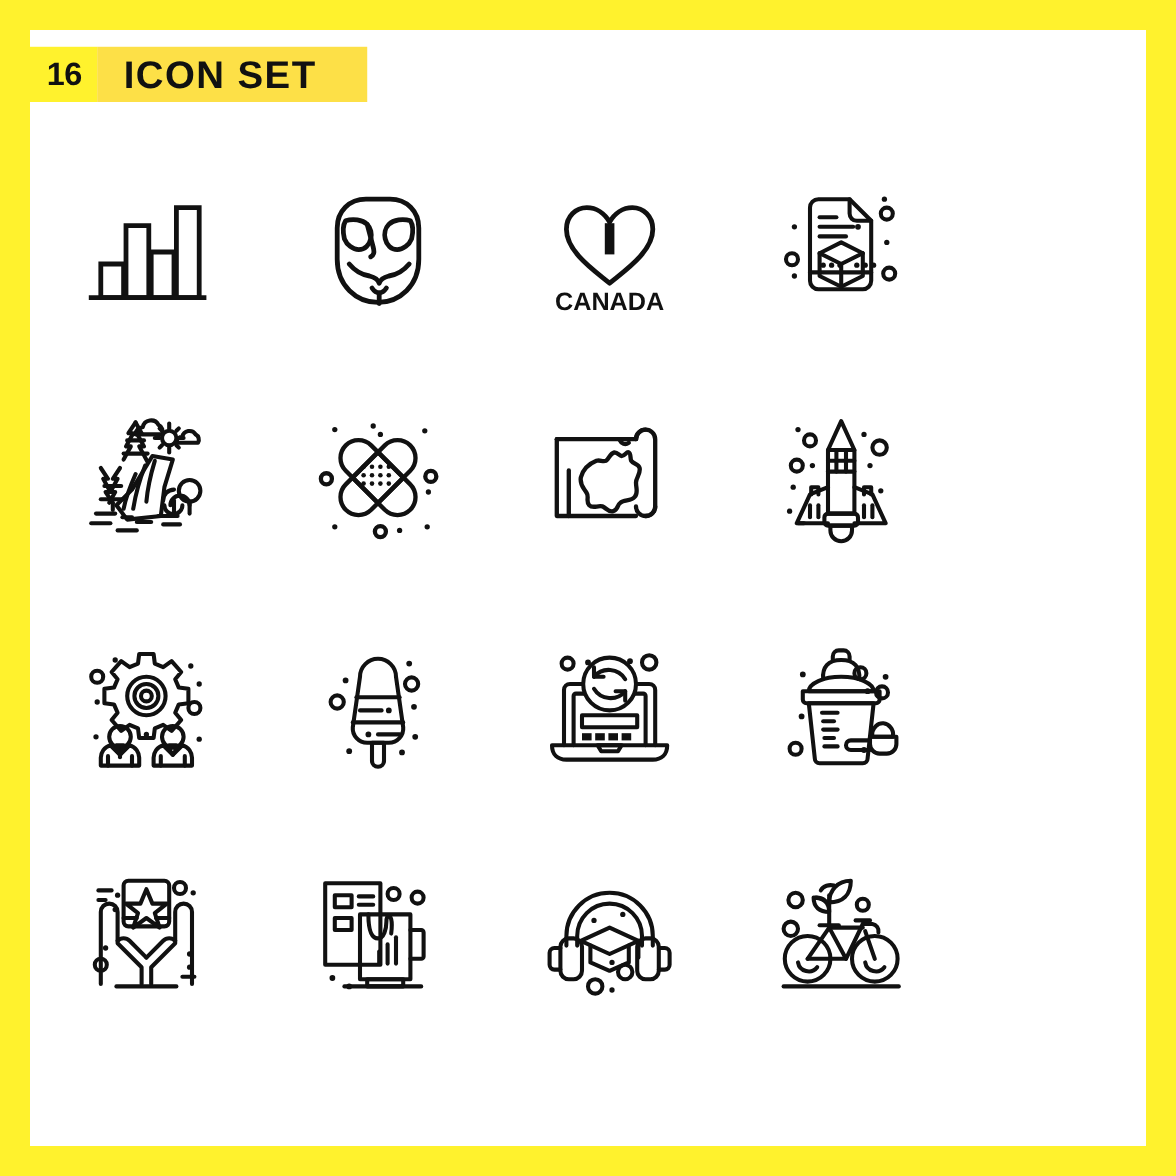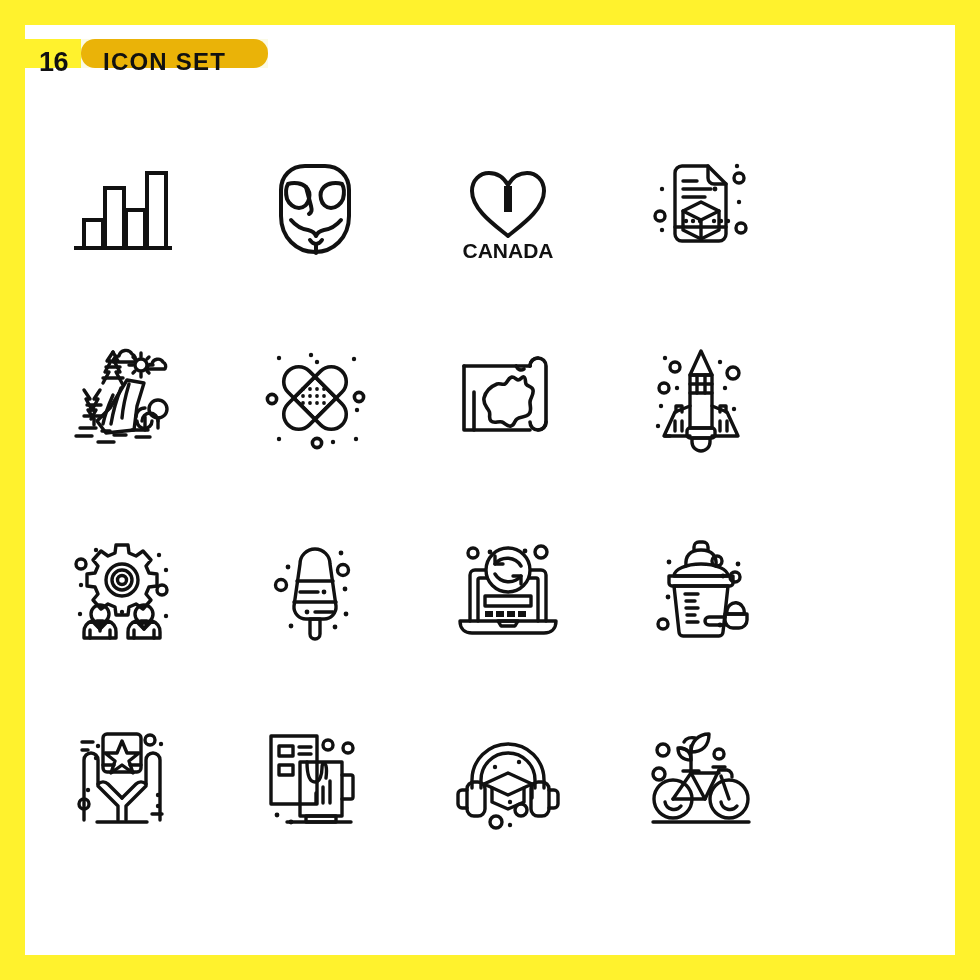--- a/index.html
+++ b/index.html
@@ -20,21 +20,21 @@
     width: 930px;
     height: 930px;
     background: #ffffff;
     box-sizing: border-box;
   }
   
   .header {
     position: absolute;
     left: 0;
     top: 14px;
-    height: 29px;
+    height: 46px;
     display: flex;
     align-items: stretch;
   }
   .header-bg {
     position: absolute;
     left: 0;
     top: 0;
     right: 0;
     bottom: 0;
     background: #FBFAE4;
@@ -45,29 +45,28 @@
     color: #111111;
     font-size: 27px;
     font-weight: bold;
     line-height: 46px;
     padding: 0 13px 0 14px;
     letter-spacing: -0.5px;
     z-index: 2;
   }
   .title {
     position: relative;
-    background: #eab308;
+    background: #fde047;
     color: #111111;
-    font-size: 24px;
+    font-size: 32px;
     font-weight: bold;
     line-height: 46px;
     padding: 0 42px 0 22px;
     letter-spacing: 1.2px;
     z-index: 2;
-    border-radius: 14px;
   }
   
   .grid {
     position: absolute;
     left: 0;
     top: 88px;
     width: 772px;
     display: grid;
     grid-template-columns: repeat(4, 1fr);
     grid-auto-rows: 190px;

